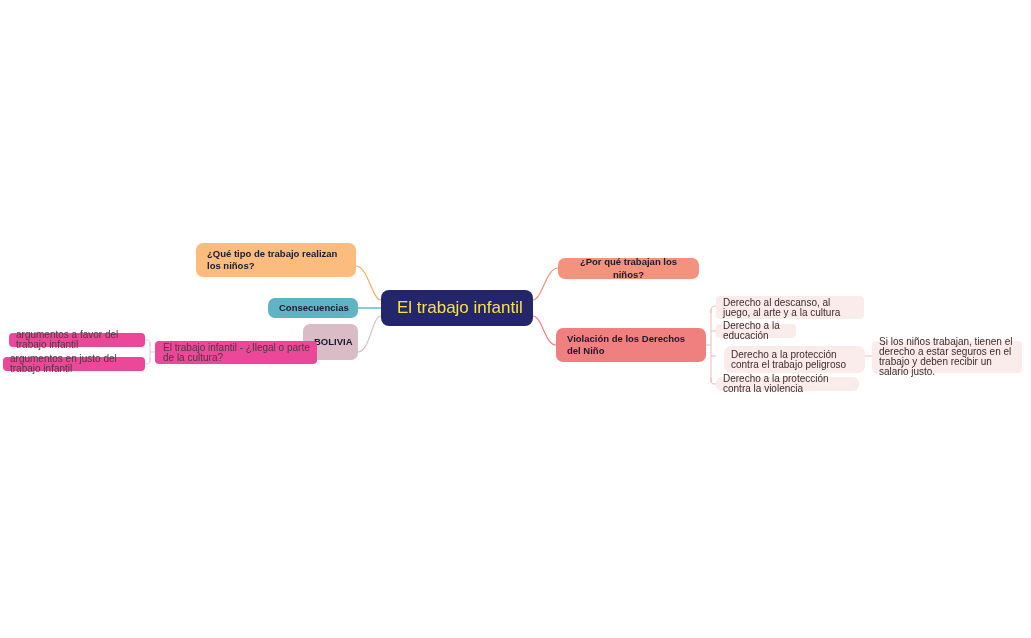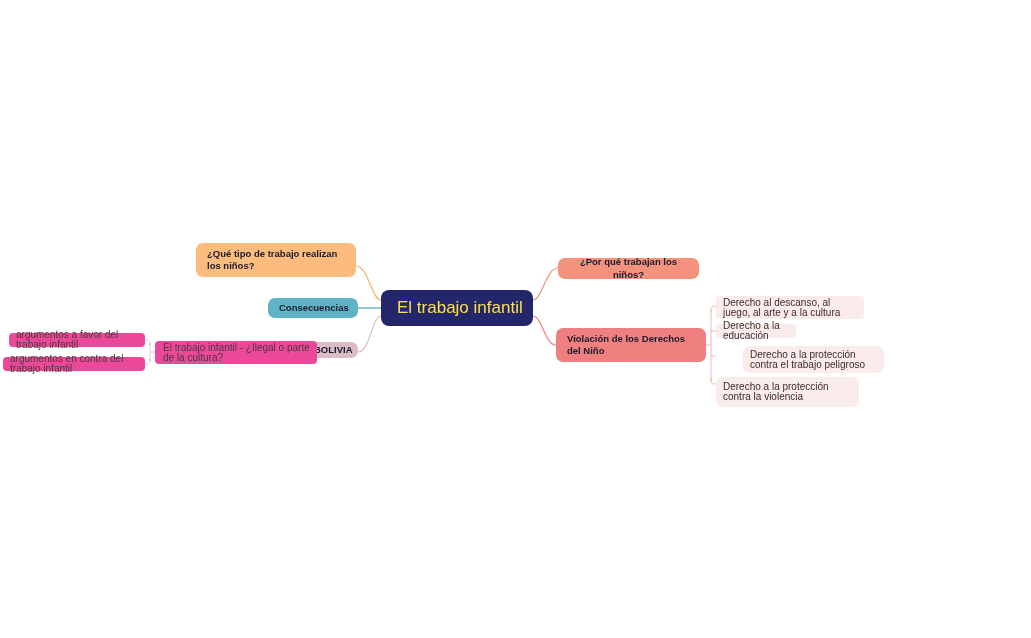--- a/index.html
+++ b/index.html
@@ -132,54 +132,57 @@
   </div>
 
   <div class="node n-branch n-orange" style="left:196px; top:243px; width:160px; height:34px;">
     <span class="txt">¿Qué tipo de trabajo realizan los niños?</span>
   </div>
 
   <div class="node n-branch n-teal" style="left:268px; top:298px; width:90px; height:20px;justify-content:center;">
     <span class="txt">Consecuencias</span>
   </div>
 
-  <div class="node n-branch n-mauve" style="left:303px; top:342px; width:55px; height:16px;">
+  <div class="node n-branch n-mauve" style="left:303px; top:324px; width:55px; height:36px;">
     <span class="txt">BOLIVIA</span>
   </div>
 
   <div class="node n-leaf n-leafpale" style="left:155px; top:341px; width:162px; height:23px;padding-left:8px;">
     <span class="txt">El trabajo infantil - ¿Ilegal o parte de la cultura?</span>
   </div>
 
   <div class="node n-leaf n-leafpale" style="left:9px; top:333px; width:136px; height:14px;">
     <span class="txt">argumentos a favor del trabajo infantil</span>
   </div>
 
   <div class="node n-leaf n-leafpale" style="left:3px; top:357px; width:142px; height:14px;">
-    <span class="txt">argumentos en contra del trabajo infantil</span>
+    <span class="txt">argumentos en justo del trabajo infantil</span>
   </div>
 
   <div class="node n-branch n-salmon" style="left:558px; top:258px; width:141px; height:21px;">
     <span class="txt">¿Por qué trabajan los niños?</span>
   </div>
 
   <div class="node n-branch n-coral" style="left:556px; top:328px; width:150px; height:34px;">
     <span class="txt">Violación de los Derechos del Niño</span>
   </div>
 
   <div class="node n-leaf" style="left:716px; top:296px; width:148px; height:23px;">
     <span class="txt">Derecho al descanso, al juego, al arte y a la cultura</span>
   </div>
 
   <div class="node n-leaf" style="left:716px; top:324px; width:80px; height:14px;">
     <span class="txt">Derecho a la educación</span>
   </div>
 
-  <div class="node n-leaf" style="left:743px; top:346px; width:141px; height:27px;border-radius:7px;">
+  <div class="node n-leaf" style="left:724px; top:346px; width:141px; height:27px;border-radius:7px;">
     <span class="txt">Derecho a la protección contra el trabajo peligroso</span>
   </div>
 
-  <div class="node n-leaf" style="left:716px; top:377px; width:143px; height:30px;border-radius:6px;">
+  <div class="node n-leaf" style="left:716px; top:377px; width:143px; height:14px;border-radius:6px;">
     <span class="txt">Derecho a la protección contra la violencia</span>
   </div>
 
+  <div class="node n-leaf" style="left:872px; top:341px; width:150px; height:32px;">
+    <span class="txt">Si los niños trabajan, tienen el derecho a estar seguros en el trabajo y deben recibir un salario justo.</span>
+  </div>
 
 </div>
 
 </body></html>

